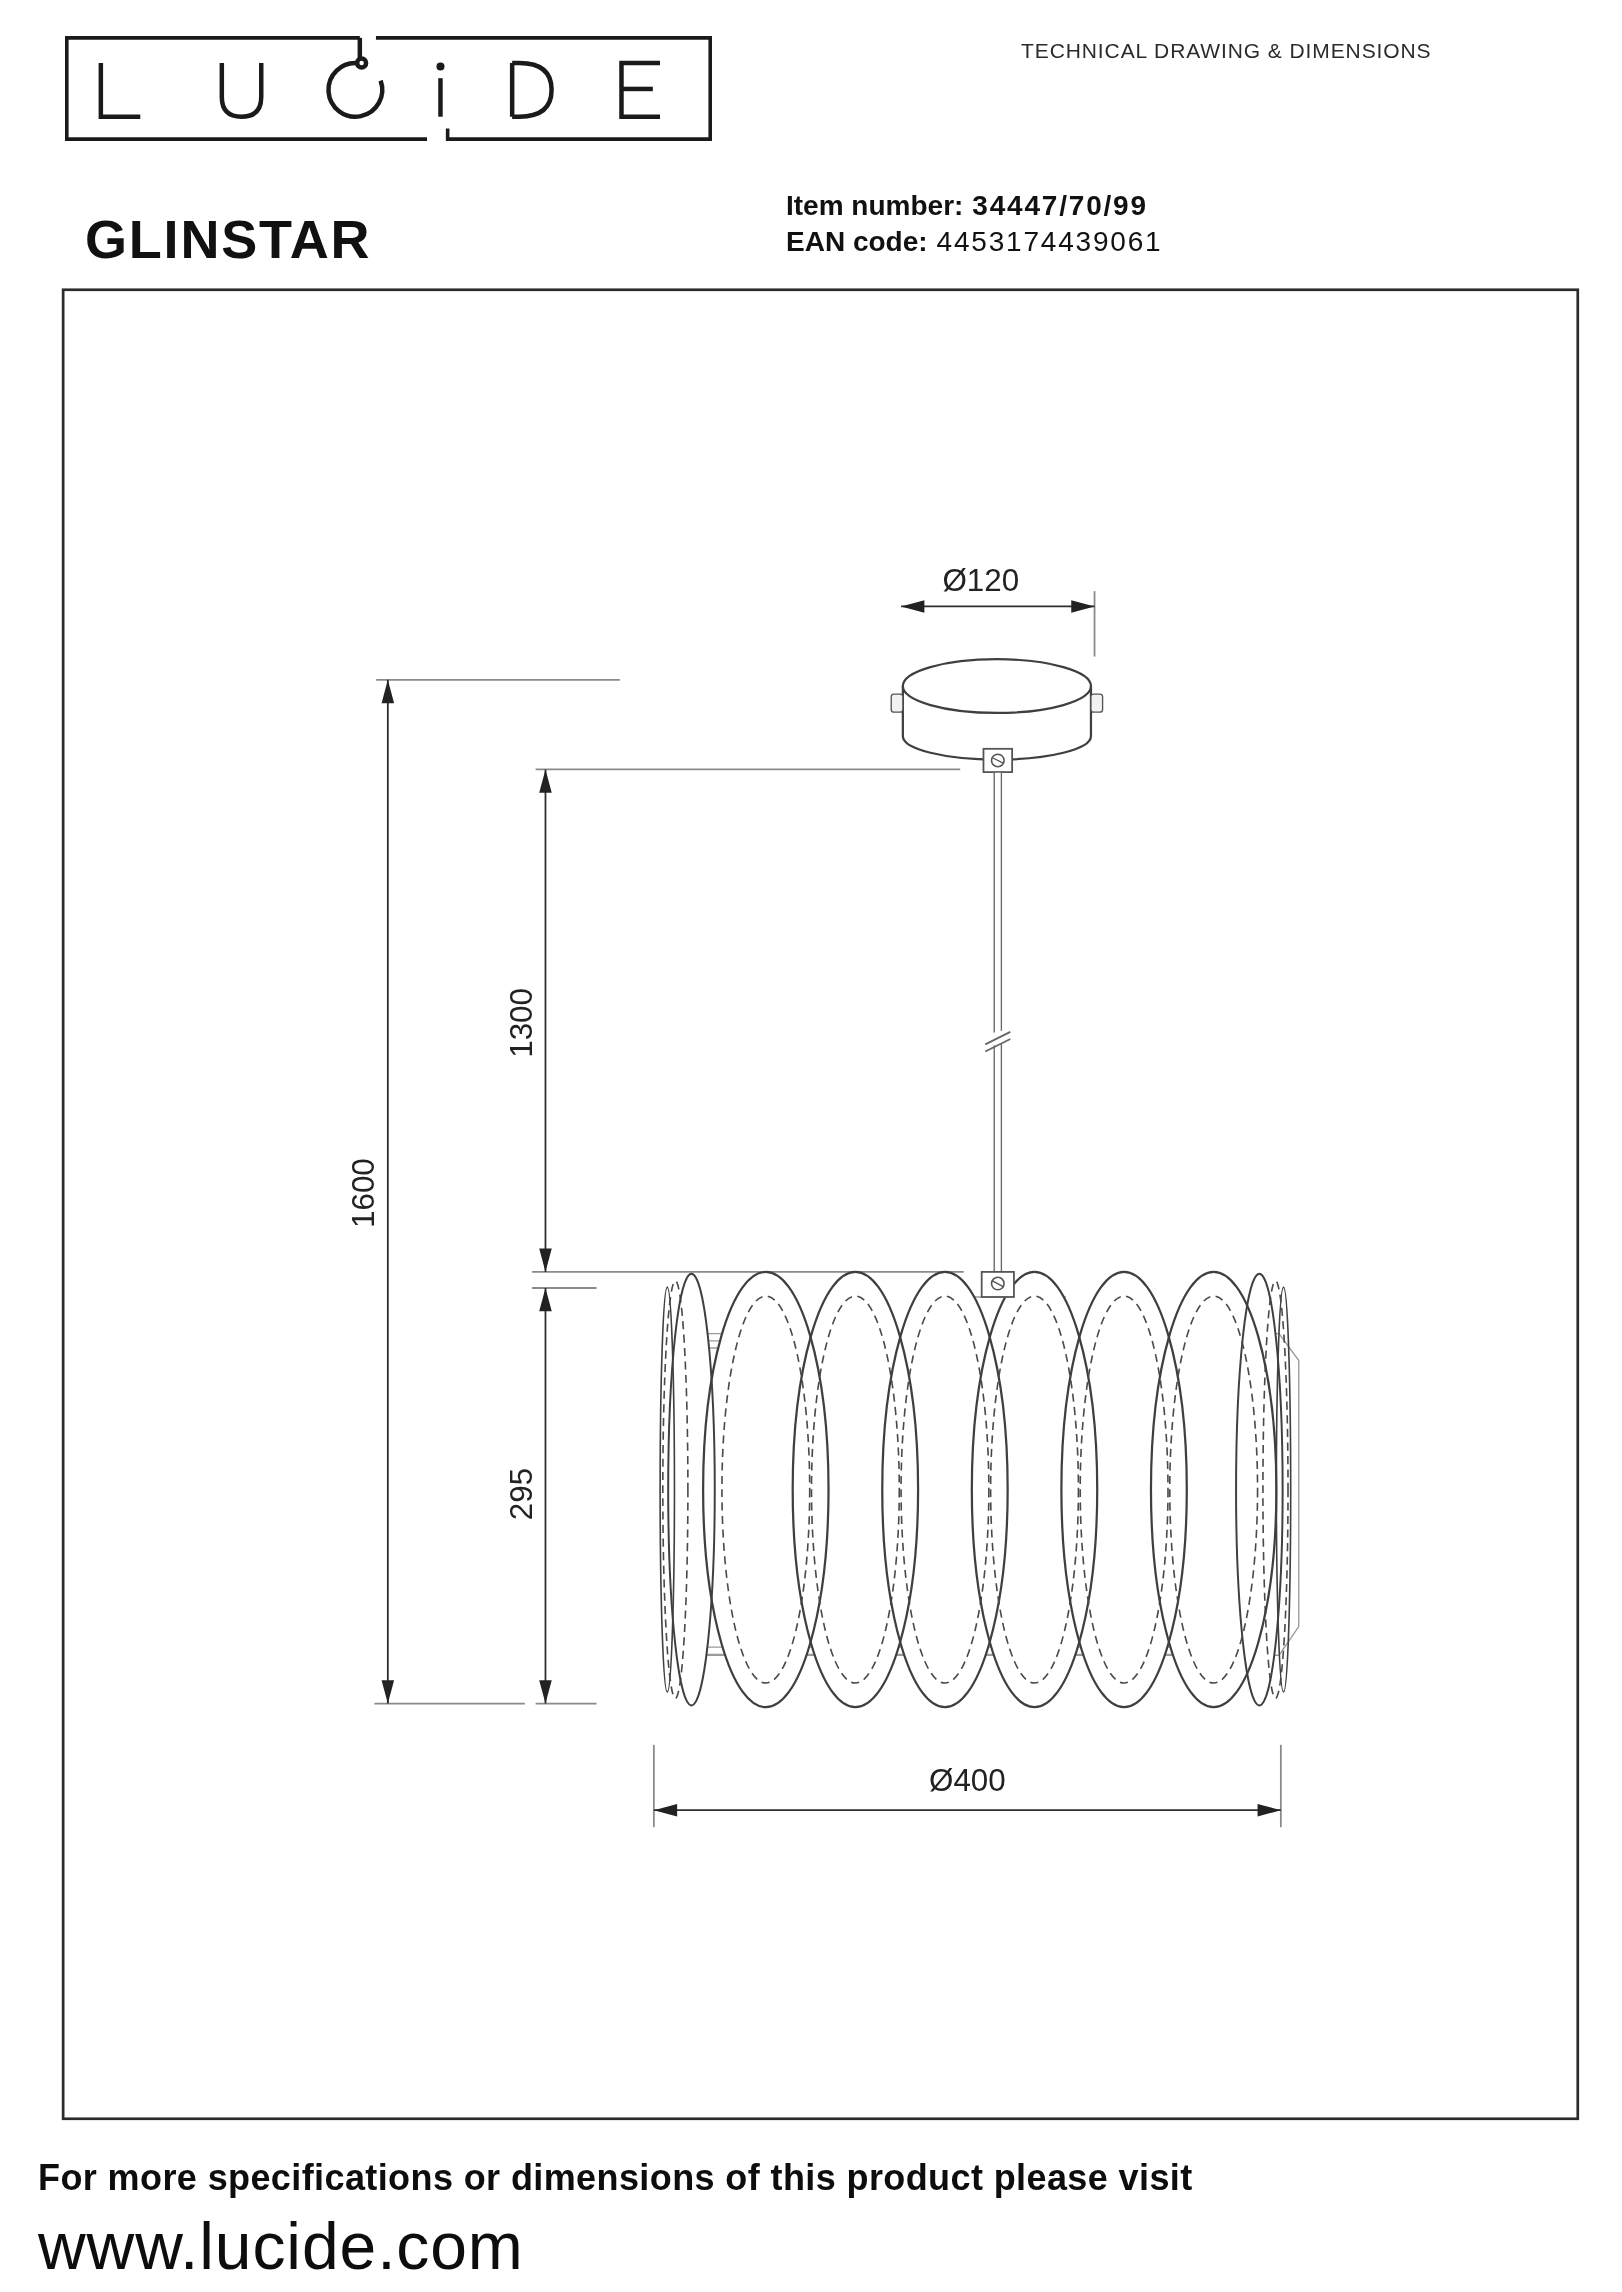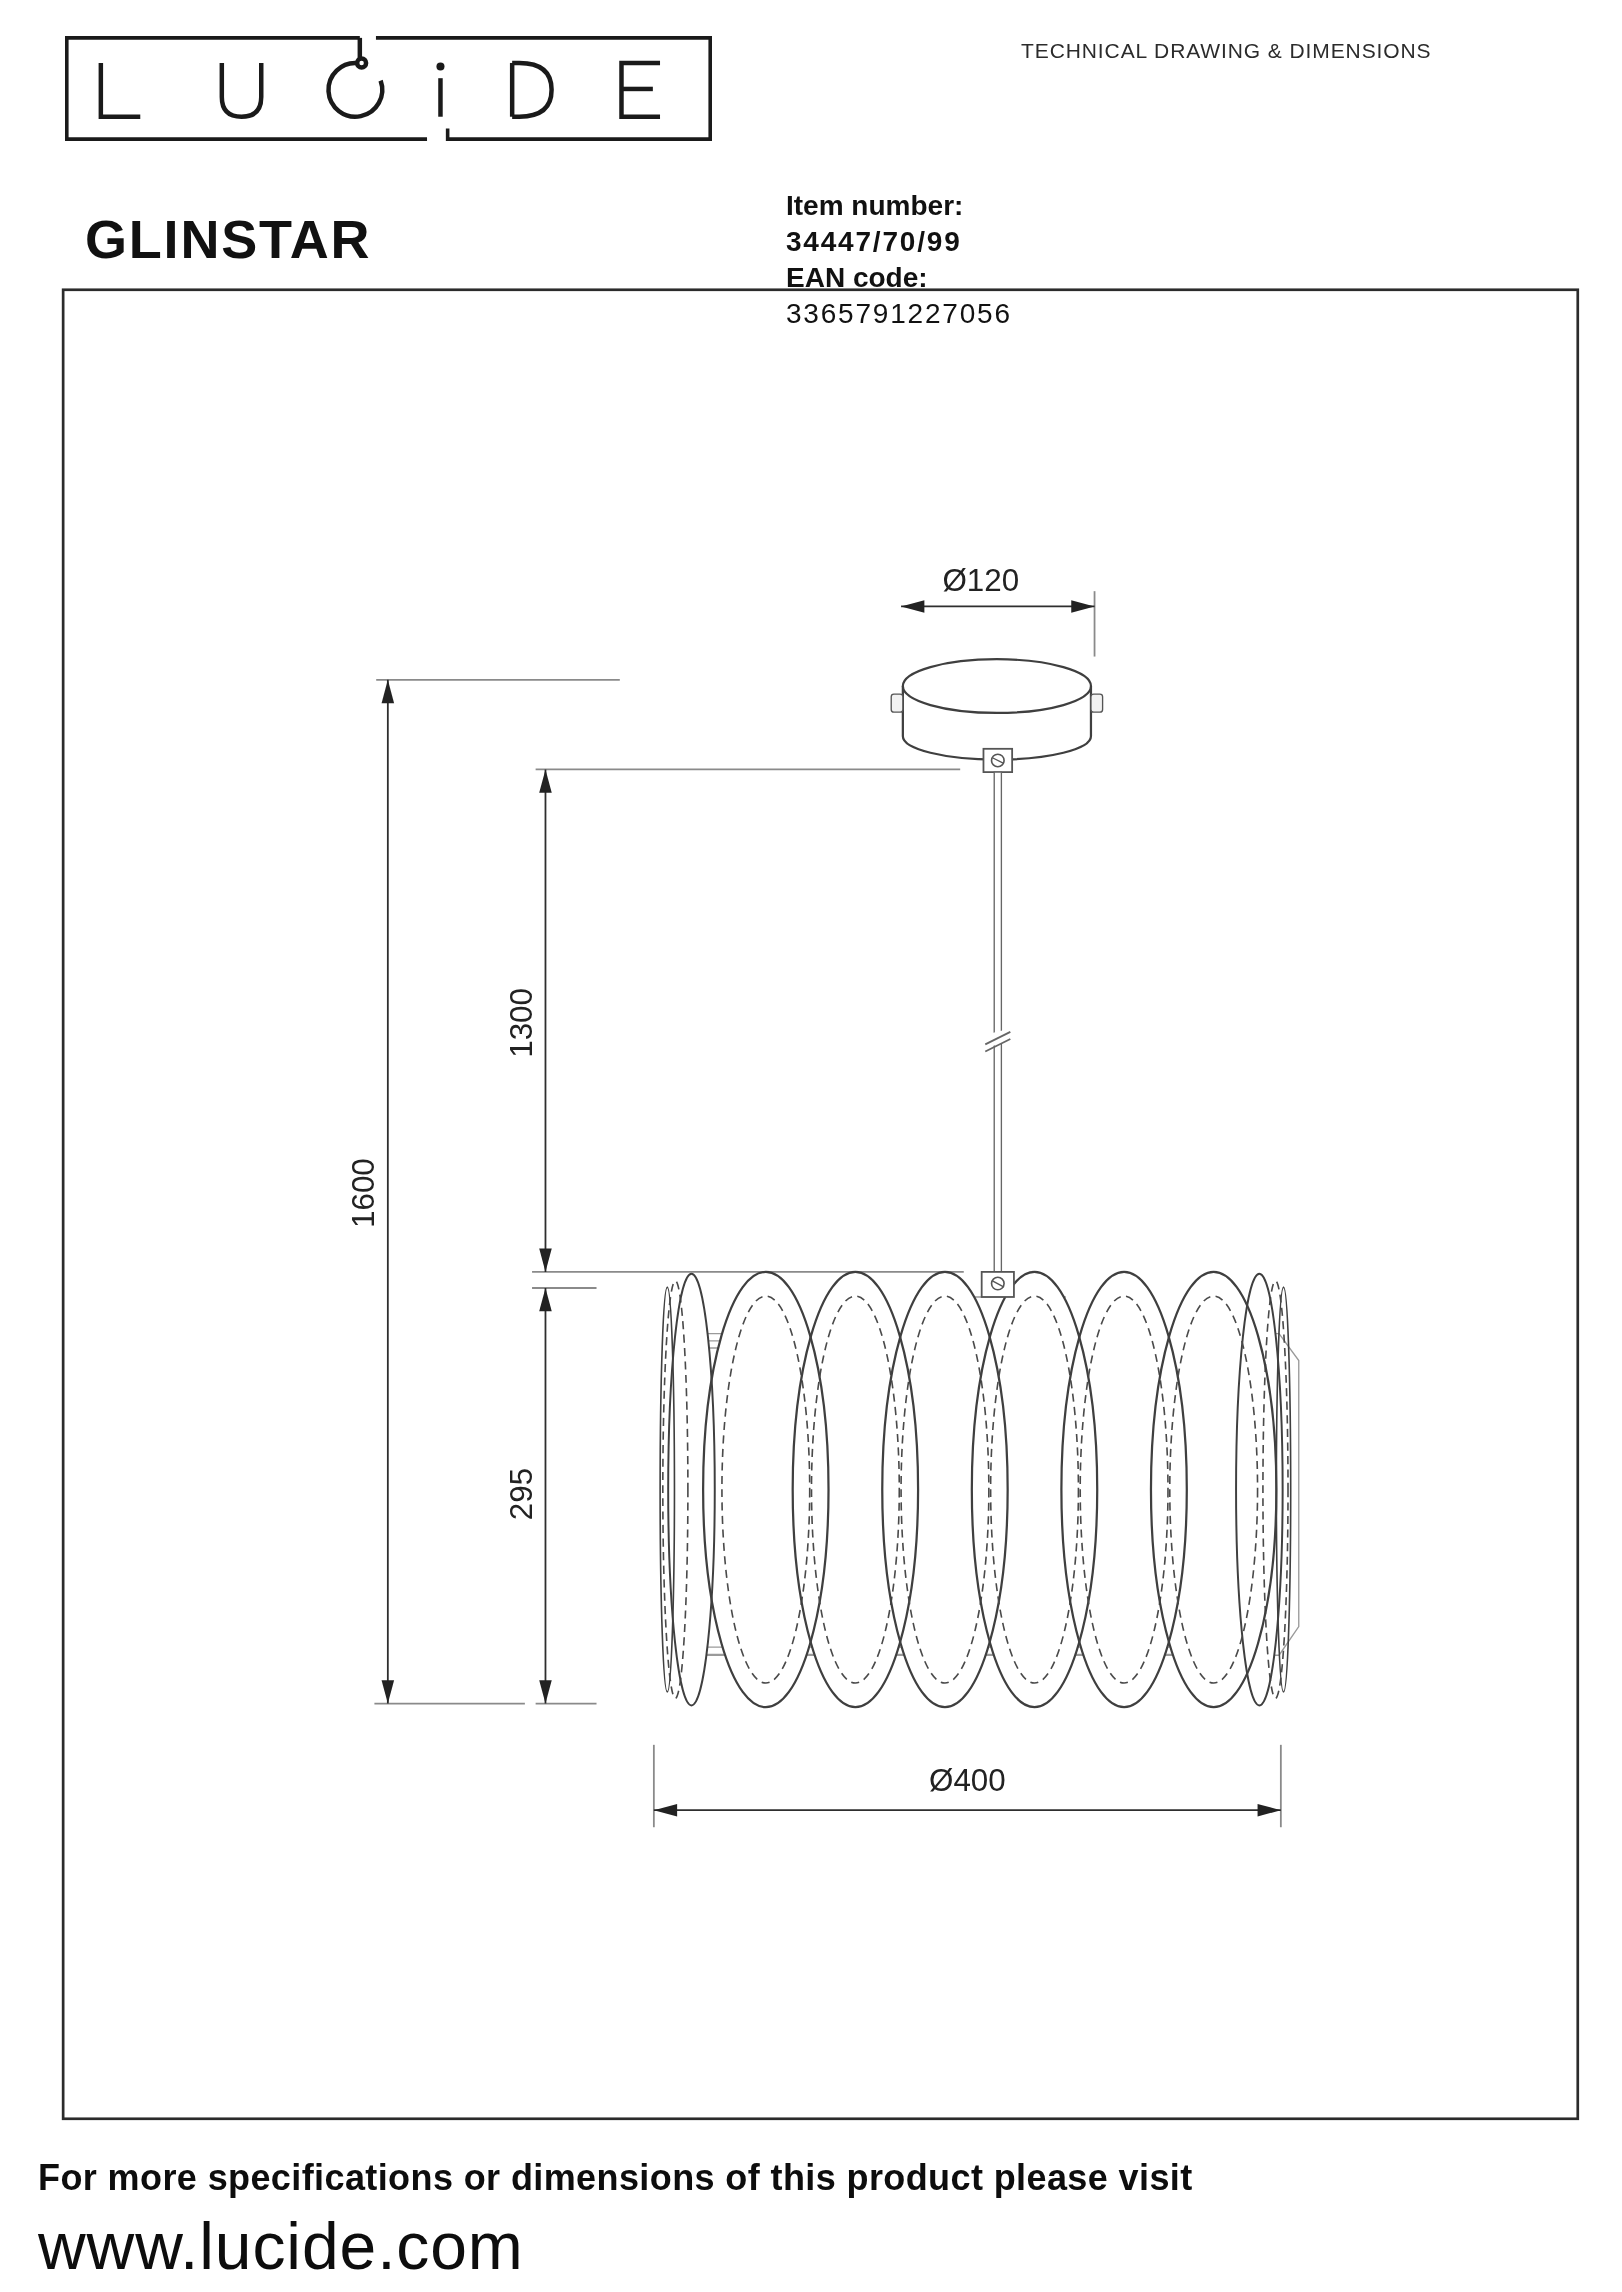--- a/index.html
+++ b/index.html
@@ -19,21 +19,21 @@
   #product-name{
     left:85px; top:184px;
     font-size:54px; font-weight:700;
     letter-spacing:1.8px; color:#111;margin-top:24px;
   }
   #product-codes{
     left:786px; top:188px;
     font-size:28px; color:#111;
     line-height:36px;
   }
-  .code-row{display:flex; white-space:nowrap;flex-direction:column;}
+  .code-row{display:flex; gap:9px; white-space:nowrap;}
   .code-label{font-weight:700;}
   .item-value{font-weight:700; letter-spacing:1.8px;}
   .ean-value{font-weight:400; letter-spacing:1.8px;}
   #footer{
     left:38px; top:2157px; color:#0d0d0d;
   }
   #footer-line1{font-size:36px; font-weight:700; letter-spacing:0.4px;}
   #footer-line2{font-size:66px; font-weight:400; margin-top:9px; letter-spacing:0.9px;}
   svg{display:block;}
   #logo-svg{left:65px; top:36px;}
@@ -78,21 +78,21 @@
 
 <div id="product-name" class="abs">GLINSTAR</div>
 
 <div id="product-codes" class="abs">
   <div class="code-row">
     <span class="code-label">Item number:</span>
     <span class="item-value">34447/70/99</span>
   </div>
   <div class="code-row">
     <span class="code-label">EAN code:</span>
-    <span class="ean-value">3365791227056</span>
+    <span class="ean-value">4453174439061</span>
   </div>
 </div>
 
 <svg id="drawing-svg" class="abs" width="1623" height="2293" viewBox="0 0 1812 2560">
 
   <rect x="70.5" y="323.5" width="1691" height="2042" fill="none" stroke="#2b2b2b" stroke-width="3"></rect>
 
   <g stroke="#8a8a8a" stroke-width="2">
     <line x1="420" y1="759" x2="692" y2="759"></line>
     <line x1="418" y1="1902" x2="586" y2="1902"></line>

